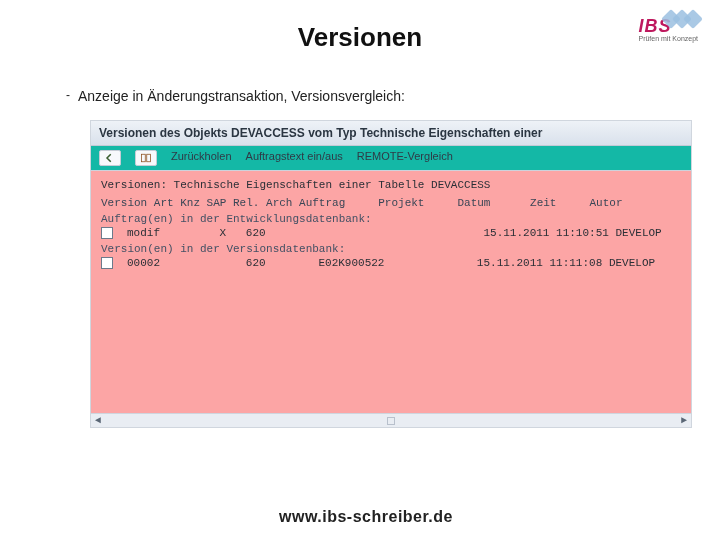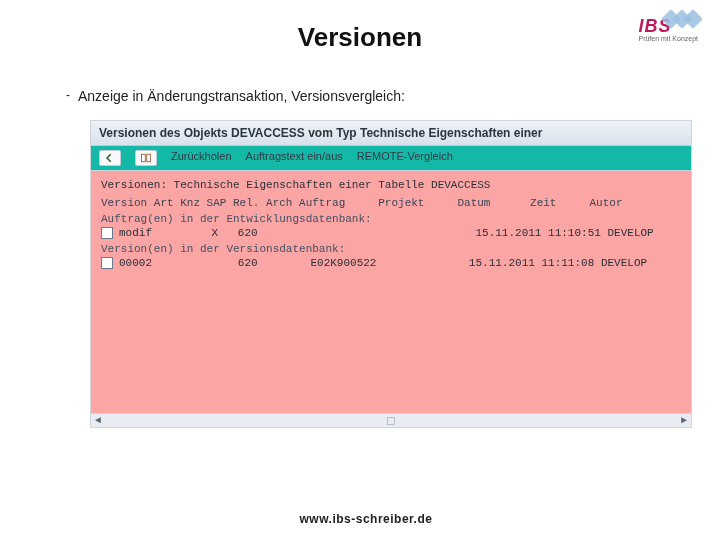--- a/index.html
+++ b/index.html
@@ -105,40 +105,40 @@
   .tb-ico svg { width:12px; height:12px; }
   .sap-body {
     padding: 8px 10px;
     background: #fca5a5;
     height: calc(100% - 22px - 24px - 14px);
     overflow: hidden;
   }
   .sap-line { white-space: pre; }
   .sap-sectlabel { white-space: pre; color:#425064; margin-top:4px; }
   .hdr-row { white-space: pre; color:#3a4656; margin-top:6px; }
-  .row { display:flex; align-items:center; gap:6px; margin-top:2px; white-space:pre; }
+  .row { display:flex; align-items:center; gap:14px; margin-top:2px; white-space:pre; }
   .cbx {
     width:12px; height:12px; border:1px solid #6c7a8b; background:#fff; display:inline-block; position:relative; flex:0 0 12px;
   }
   .cbx.checked::after {
     content:""; position:absolute; left:2px; top:-1px; width:5px; height:8px; border:2px solid #2a2f36; border-top:none; border-left:none; transform:rotate(40deg);
   }
   .sap-scroll {
     position:absolute; left:0; right:0; bottom:0; height:14px; background:#e9edf3; border-top:1px solid #cfd5de; display:flex; align-items:center; justify-content:space-between; padding:0 4px;
   }
   .sap-scroll .arrow { font-size:10px; color:#5a6675; }
   .sap-scroll .grip  { width:8px; height:8px; border:1px solid #b8c0cc; }
 
   .footer-url {
     position:absolute;
     bottom:14px;
     left:0;
     width:100%;
     text-align:center;
-    font-size:12px;
+    font-size:16px;
     font-weight:700;
     letter-spacing:0.5px;
     color:#222;
     padding-left:12px;
   }
 </style>
 </head>
 <body>
 
 <div class="slide">

